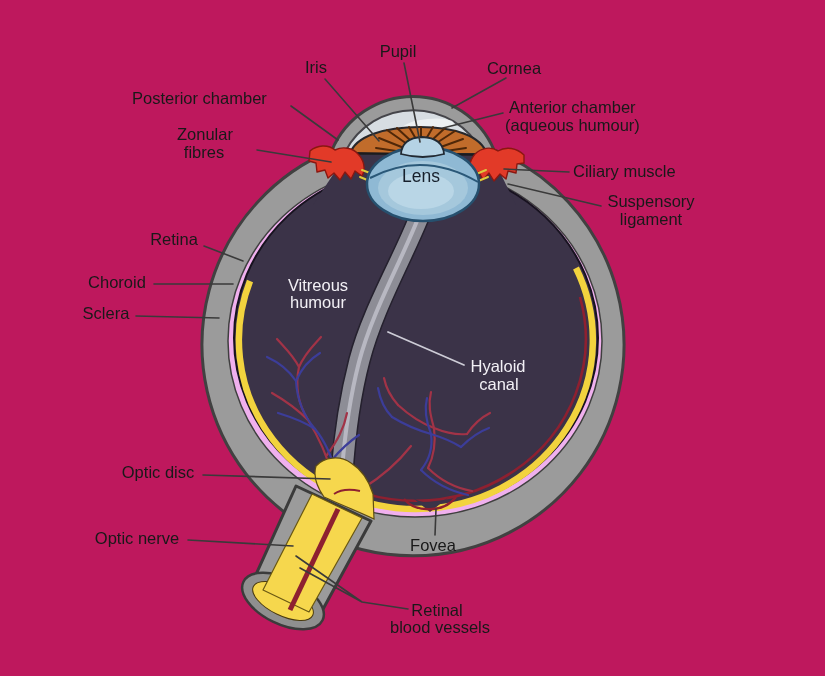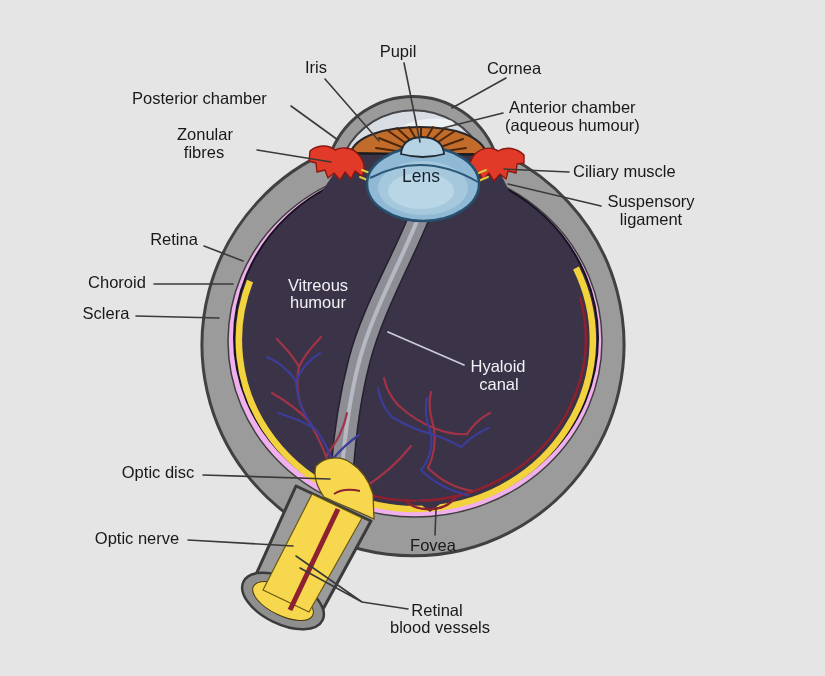--- a/index.html
+++ b/index.html
@@ -1,16 +1,16 @@
 <!DOCTYPE html>
 <html><head>
 <meta charset="utf-8">
 <style>
   html,body{margin:0;padding:0;background:#ffffff;}
-  .stage{position:relative;width:825px;height:676px;background:#e5e5e5;overflow:hidden;}
+  .stage{position:relative;width:825px;height:676px;background:#be185d;overflow:hidden;}
   svg{display:block;}
   .lbl{font-family:"Liberation Sans",sans-serif;font-size:16.5px;fill:#191919;}
   .lbl-light{fill:#f2f0f5;}
   .lens-lbl{font-family:"Liberation Sans",sans-serif;font-size:17.5px;fill:#16202c;}
   .leader{stroke:#3a3a3a;stroke-width:1.6;stroke-linecap:round;fill:none;}
   .leader-light{stroke:#cdccd6;stroke-width:1.8;stroke-linecap:round;fill:none;}
 </style>
 </head>
 <body>
 

